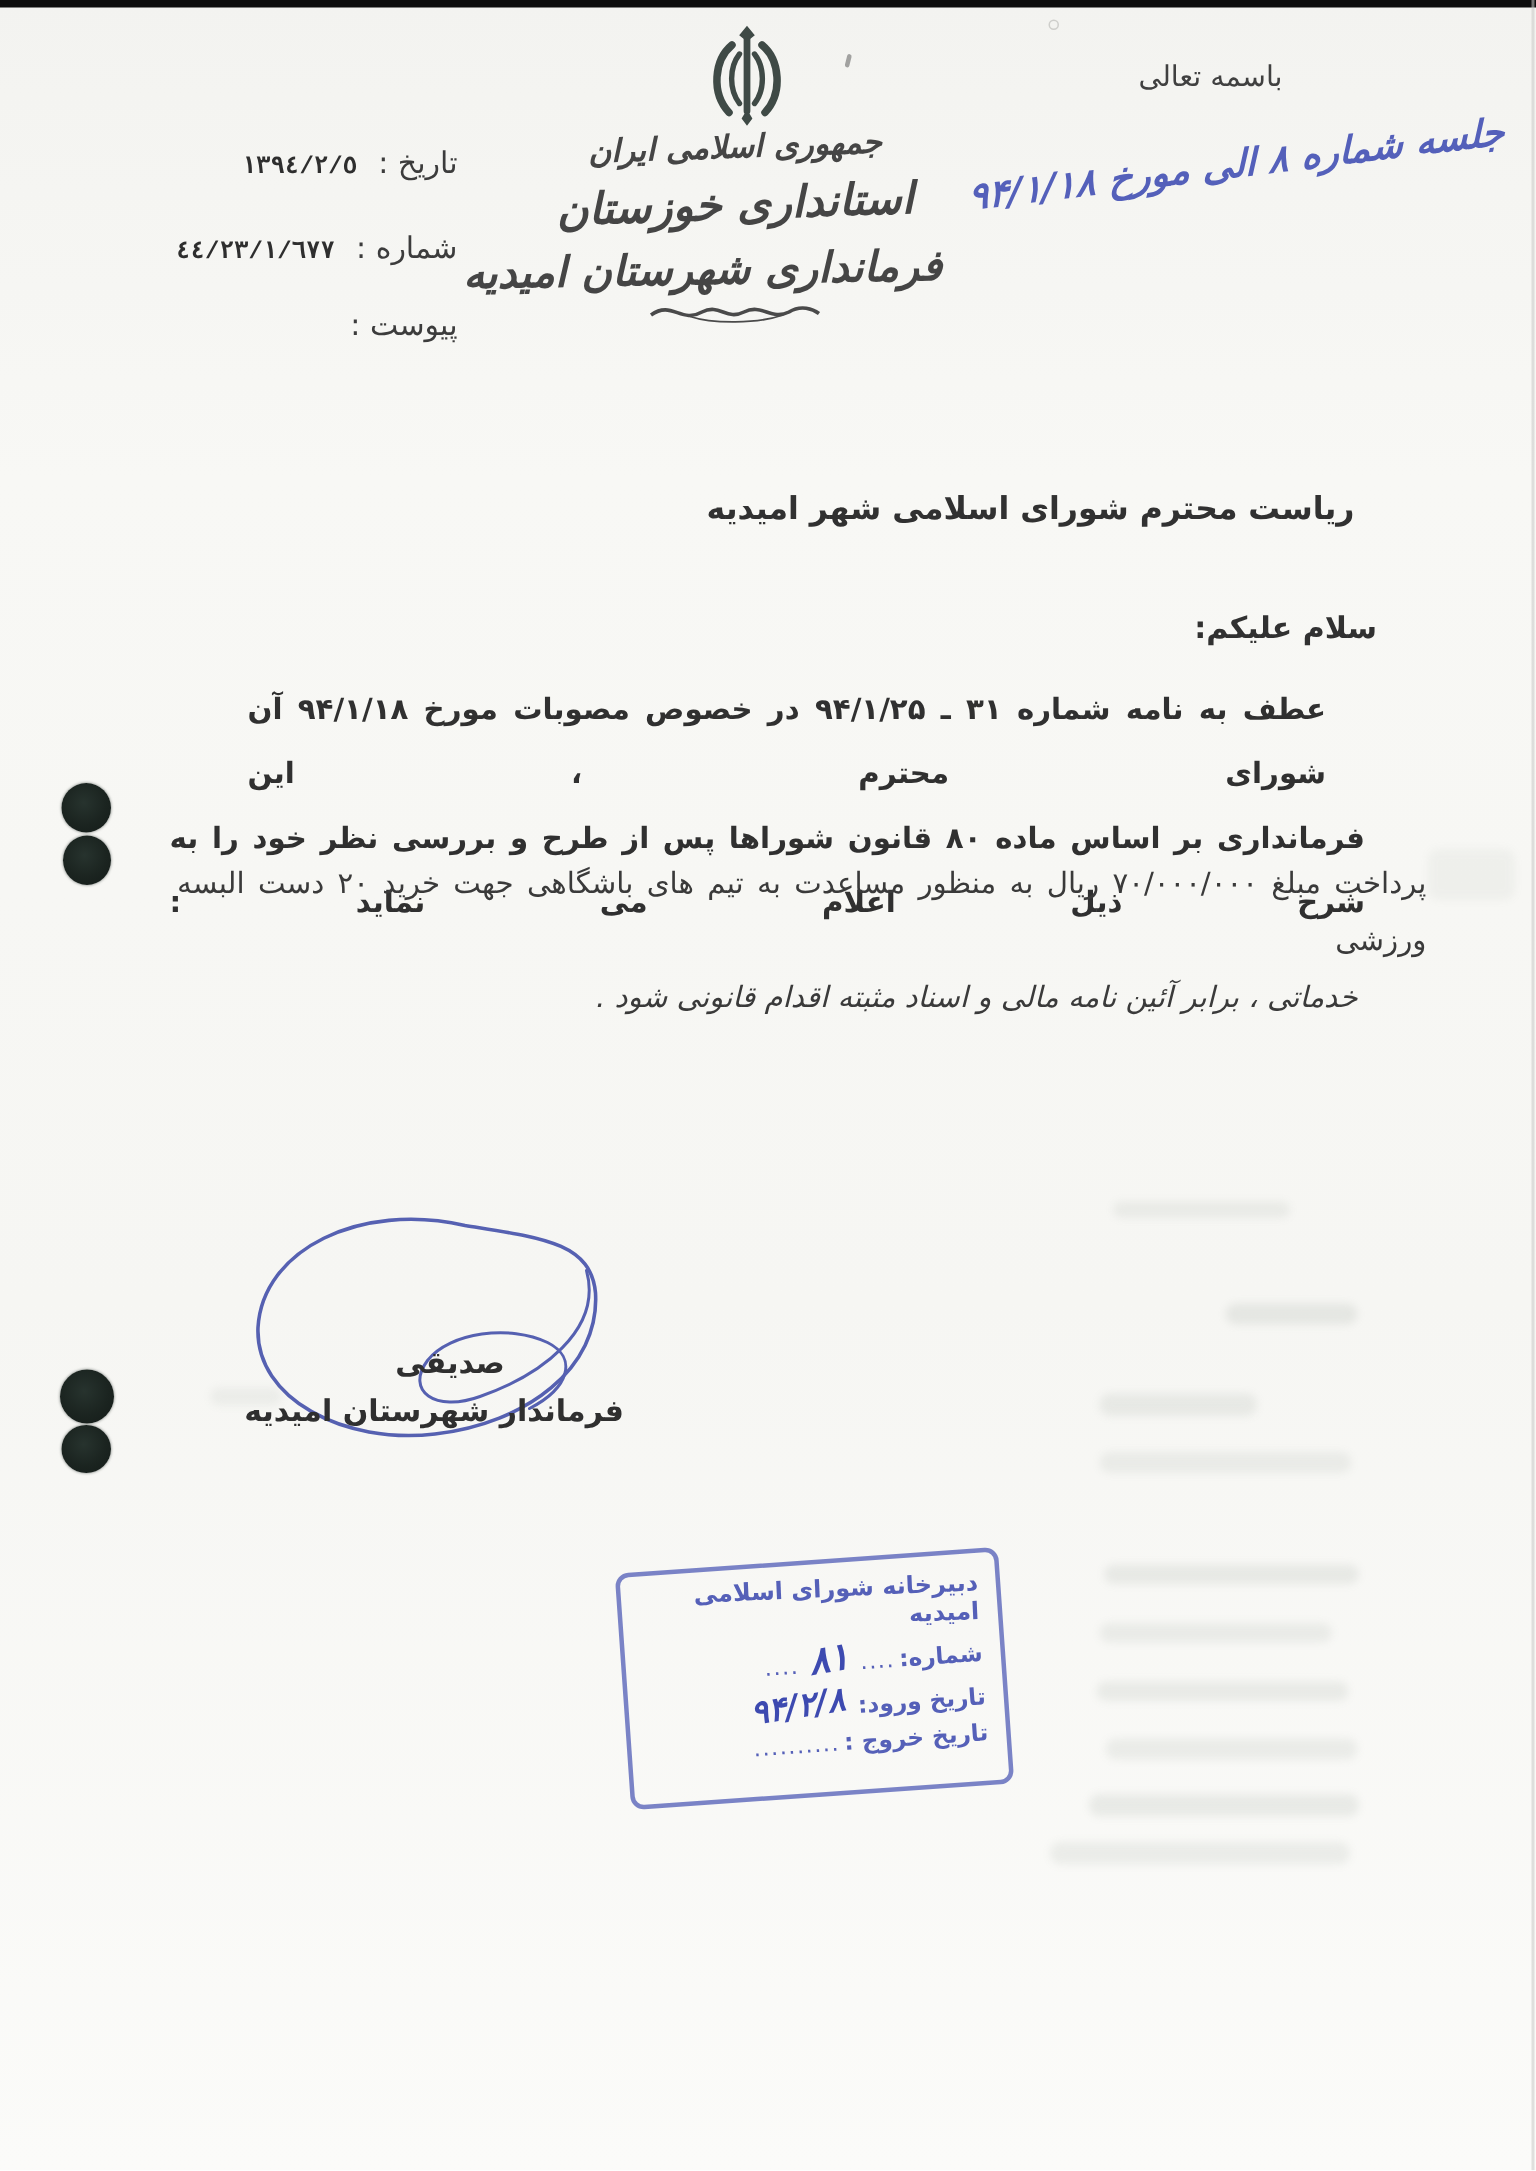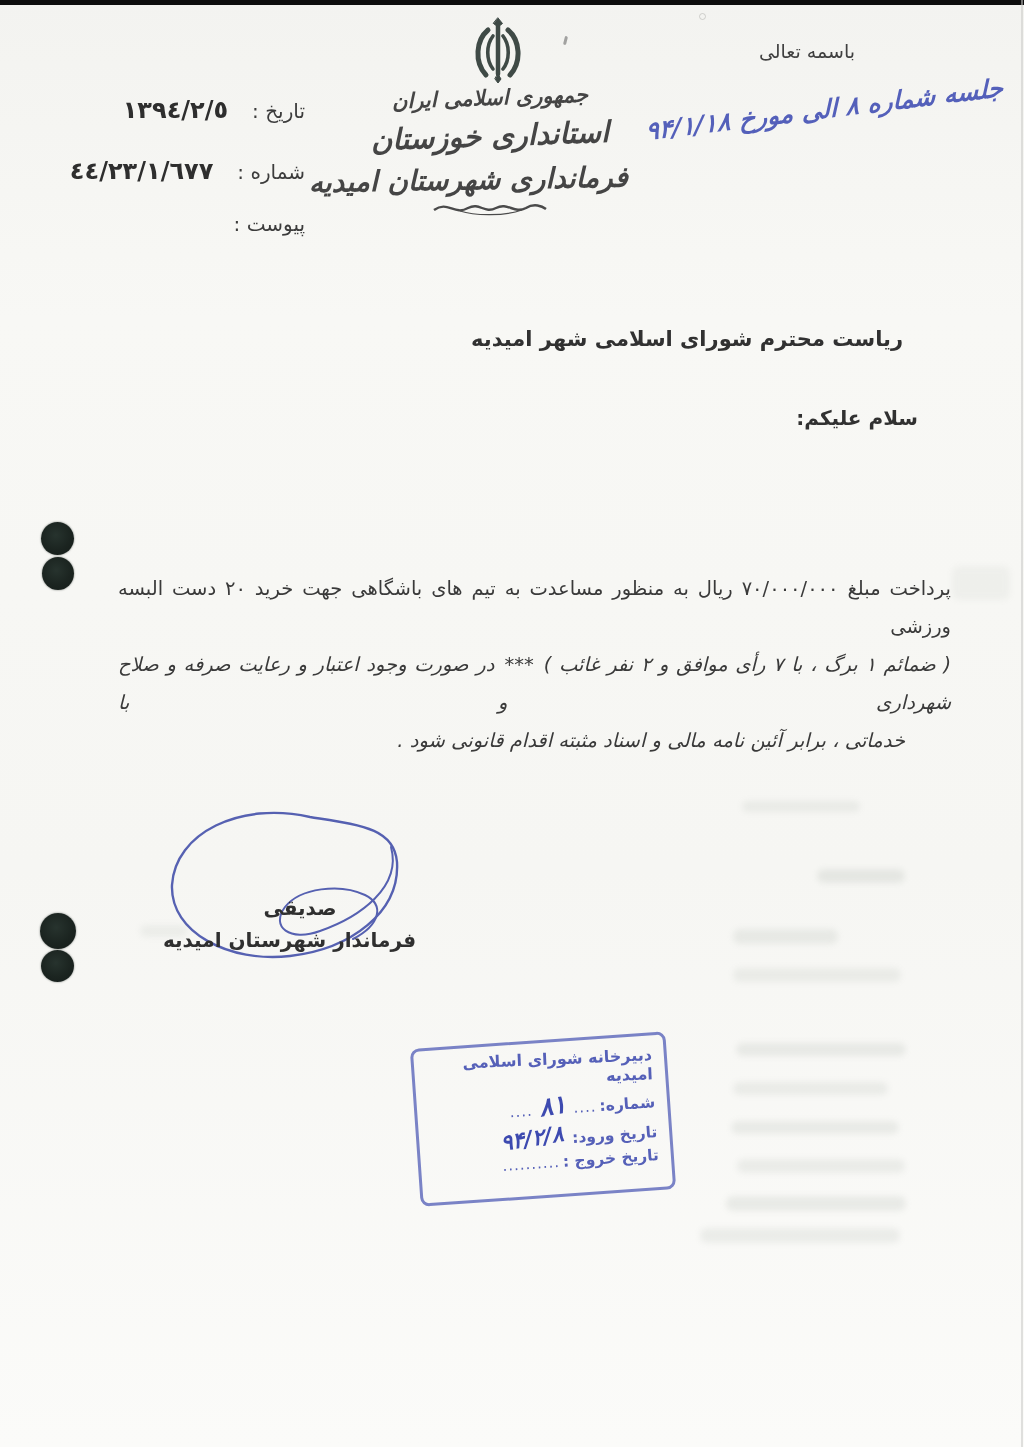--- a/index.html
+++ b/index.html
@@ -8,21 +8,21 @@
     background:linear-gradient(180deg,#f3f3f0 0%,#f8f8f5 22%,#f6f6f3 60%,#fbfbf9 100%);
     font-family:"DejaVu Sans",sans-serif;color:#383838;
   }
   .edge-top{position:absolute;left:0;top:0;width:1024px;height:5px;background:#0d0d0d;}
   .edge-right{position:absolute;right:1px;top:0;width:2px;height:1447px;background:#c9c9c6;opacity:.55;}
 
   
   .meta{position:absolute;left:80px;top:96px;width:225px;direction:rtl;}
   .meta .mrow{display:flex;direction:rtl;align-items:baseline;margin-bottom:33px;}
   .meta .mlabel{font-size:20px;color:#3c3c3c;white-space:nowrap;}
-  .meta .mvalue{font-weight:bold;font-size:24px;color:#2e2e2e;margin-right:24px;white-space:nowrap;letter-spacing:1px;}
+  .meta .mvalue{font-weight:bold;font-size:16px;color:#2e2e2e;margin-right:14px;white-space:nowrap;letter-spacing:1px;font-family:Liberation Mono, monospace;}
   .meta .mrow.attach{margin-top:-6px;}
 
   
   .emblem{position:absolute;left:470px;top:14px;width:56px;height:74px;}
   .letterhead{position:absolute;left:352px;top:86px;width:276px;text-align:center;direction:rtl;color:#454545;}
   .lh1{font-size:21px;font-weight:bold;font-style:italic;transform:rotate(-2deg);}
   .lh2{font-size:29px;font-weight:bold;font-style:italic;margin-top:9px;transform:rotate(-2deg);}
   .lh3{font-size:28px;font-weight:bold;font-style:italic;margin-top:10px;transform:rotate(-1deg);white-space:nowrap;}
   .flourish{margin-top:2px;}
 
@@ -130,24 +130,27 @@
   </div>
 
   <div class="basmala">باسمه تعالی</div>
   <div class="hand-note">جلسه شماره ۸ الی مورخ ۹۴/۱/۱۸</div>
   <div class="speck-tick"></div>
   <div class="speck-ring"></div>
 
   <div class="recipient">ریاست محترم شورای اسلامی شهر امیدیه</div>
   <div class="salutation">سلام علیکم:</div>
 
+  <div class="p1">
+    <div class="line first">عطف به نامه شماره ۳۱ ـ ۹۴/۱/۲۵  در خصوص مصوبات مورخ ۹۴/۱/۱۸ آن شورای محترم ، این</div>
+    <div class="line">فرمانداری بر اساس ماده ۸۰ قانون شوراها پس از طرح و بررسی نظر خود را به شرح ذیل اعلام می نماید :</div>
+  </div>
 
   <div class="p2">
     <div class="line">پرداخت مبلغ ۷۰/۰۰۰/۰۰۰ ریال به منظور مساعدت به تیم های باشگاهی جهت خرید ۲۰ دست البسه ورزشی</div>
-    <div class="line ital"><span>( ضمائم ۱ برگ ، با ۷ رأی موافق و ۲ نفر غائب )</span><span class="stars">***</span><span>در صورت وجود اعتبار و رعایت صرفه و صلاح شهرداری و با</span></div>
     <div class="line ital last">خدماتی ، برابر آئین نامه مالی و اسناد مثبته اقدام قانونی شود .</div>
   </div>
 
   <svg class="sig-svg" viewBox="0 0 260 180">
     <g fill="none" stroke="#3a47a6" stroke-width="2.4" opacity="0.85" stroke-linecap="round">
       <path d="M155 22 C85 6 20 38 17 90 C15 138 75 168 135 161 C196 154 245 117 242 67 C239 33 205 30 155 22 Z"></path>
       <path d="M236 52 C247 92 205 122 165 136 C135 147 115 132 130 112 C145 93 185 88 210 100 C230 110 225 130 198 144" stroke-width="2"></path>
     </g>
   </svg>
   <div class="sig-name">صدیقی</div>

